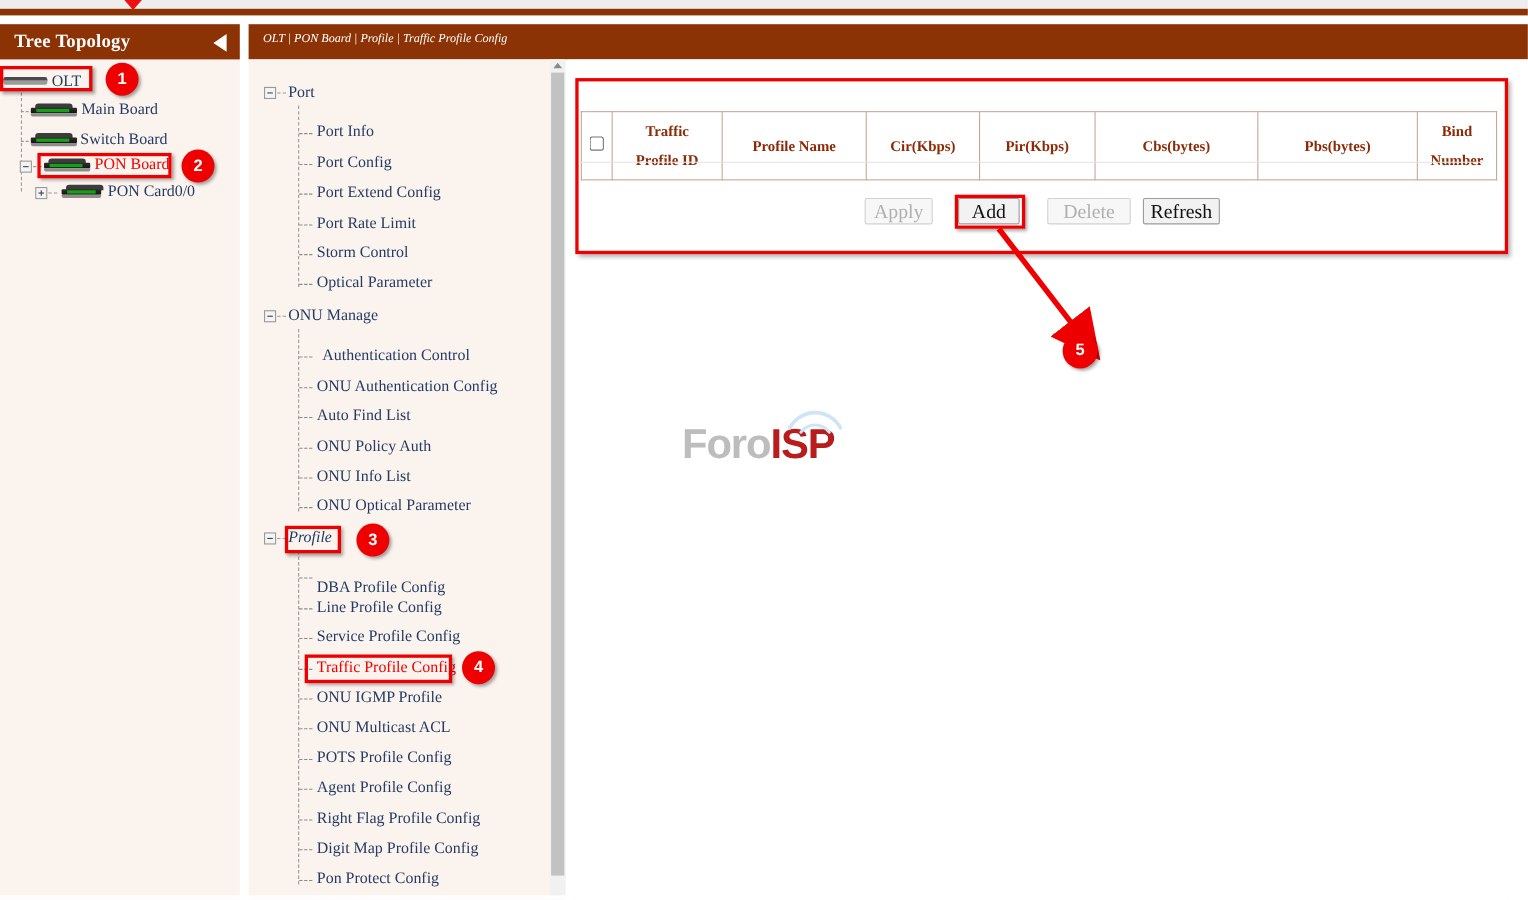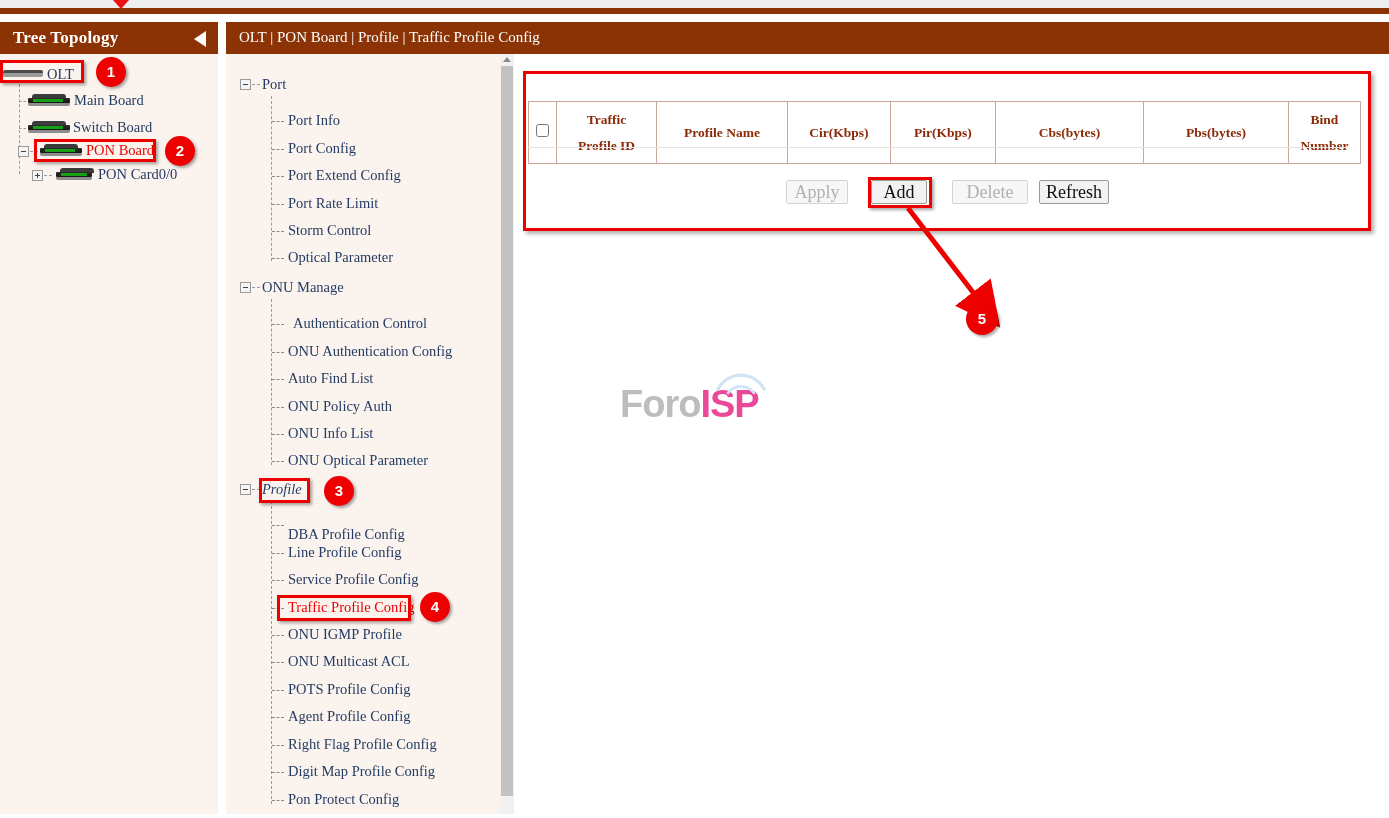--- a/index.html
+++ b/index.html
@@ -65,21 +65,21 @@
         box-shadow: 2px 2px 3px rgba(0,0,0,.35); }
   .badge { position:absolute; width:30px; height:30px; border-radius:50%;
      background:#ee0000; color:#fff; font-family:"Liberation Sans", sans-serif;
      font-weight:bold; font-size:15px; text-align:center; line-height:30px;
      box-shadow:2px 2px 3px rgba(0,0,0,.35); }
 
   
   .crumb-bar { position:absolute; left:226px; top:22px; width:1163px; height:32px;
      background:#8c3305; }
   .crumb-bar .txt { position:absolute; left:13px; top:7px; color:#ffffff;
-     font-size:15px; font-family:"Liberation Serif", serif; }
+     font-size:11px; font-family:"Liberation Serif", serif;font-style:italic; }
 
   
   .nav-col { position:absolute; left:226px; top:54px; width:288px; height:764px;
      background:#fbf3ee; overflow:hidden; }
   .nav-item { position:absolute; font-size:14.5px; color:#243c63; white-space:nowrap;
      font-family:"Liberation Serif", serif; height:20px; }
   .nav-group { font-size:14.5px; }
   .nav-item.active { color:#ee0000; }
   .leaf-tick { position:absolute; left:0; top:9px; width:12px; height:0; border-top:1px dashed #8a8a8a; }
 
@@ -117,21 +117,21 @@
   .btn.dis { color:#b0b0b0; border-color:#d2d2d2; background:#f7f7f7; }
   .btn-hl { position:absolute; border:3px solid #ee0000; box-shadow:2px 2px 3px rgba(0,0,0,.35); }
 
   .table-underline { position:absolute; left:528px; top:147px; width:820px; height:1px; background:#e4e4e4; }
 
   
   .wm { position:absolute; left:620px; top:383px; width:160px; height:46px;
      font-family:"Liberation Sans", sans-serif; font-weight:bold; font-size:38px;
      letter-spacing:-1px; }
   .wm .foro { color:#bdbdbd; }
-  .wm .isp { color:#ec4899; }
+  .wm .isp { color:#b91c1c; }
   .wm-arc { position:absolute; left:92px; top:-14px; }
 
   
   .arrow-svg { position:absolute; left:890px; top:200px; }
   .bottom-line { position:absolute; left:0; top:814px; width:1389px; height:4px; background:#ffffff; }
 </style>
 </head>
 <body>
 
 <div id="app">

